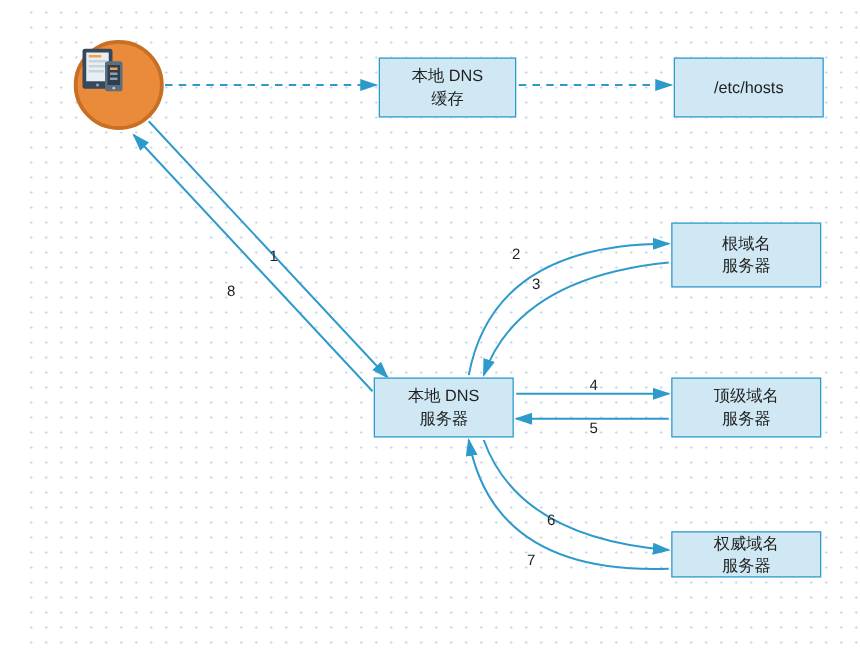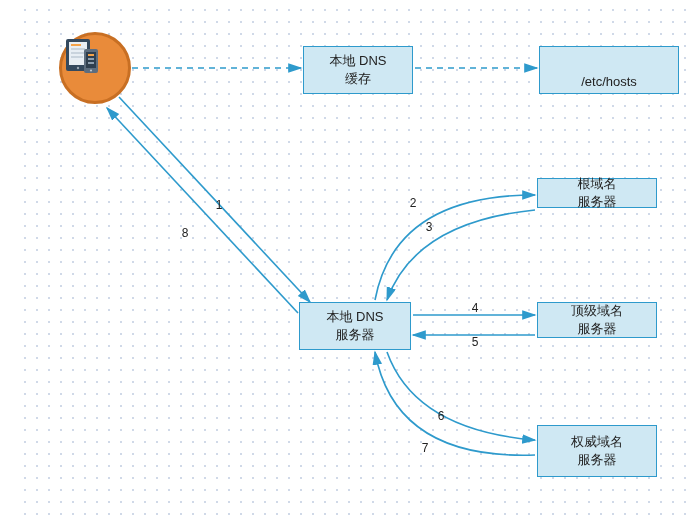--- a/index.html
+++ b/index.html
@@ -109,37 +109,37 @@
     <rect x="26" y="23" width="6" height="2" fill="#8fa0b0"></rect>
     <rect x="26" y="27" width="6" height="2" fill="#8fa0b0"></rect>
     <circle cx="29" cy="35.5" r="1.1" fill="#bfc8d1"></circle>
   </svg>
 </div>
 
 <div class="node" style="left:288px; top:46px; width:110px; height:48px;">
   <span>本地 DNS<br>缓存</span>
 </div>
 
-<div class="node" style="left:524px; top:46px; width:140px; height:48px;align-items:flex-end;">
+<div class="node" style="left:524px; top:46px; width:120px; height:48px;">
   <span>/etc/hosts</span>
 </div>
 
 <div class="node" style="left:284px; top:302px; width:112px; height:48px;">
   <span>本地 DNS<br>服务器</span>
 </div>
 
-<div class="node" style="left:522px; top:178px; width:120px; height:30px;">
+<div class="node" style="left:522px; top:178px; width:120px; height:52px;">
   <span>根域名<br>服务器</span>
 </div>
 
-<div class="node" style="left:522px; top:302px; width:120px; height:36px;">
+<div class="node" style="left:522px; top:302px; width:120px; height:48px;">
   <span>顶级域名<br>服务器</span>
 </div>
 
-<div class="node" style="left:522px; top:425px; width:120px; height:52px;">
+<div class="node" style="left:522px; top:425px; width:120px; height:37px;">
   <span>权威域名<br>服务器</span>
 </div>
 
 <div class="edge-label" style="left:204px; top:205px;">1</div>
 
 <div class="edge-label" style="left:398px; top:203px;">2</div>
 
 <div class="edge-label" style="left:414px; top:227px;">3</div>
 
 <div class="edge-label" style="left:460px; top:308px;">4</div>

